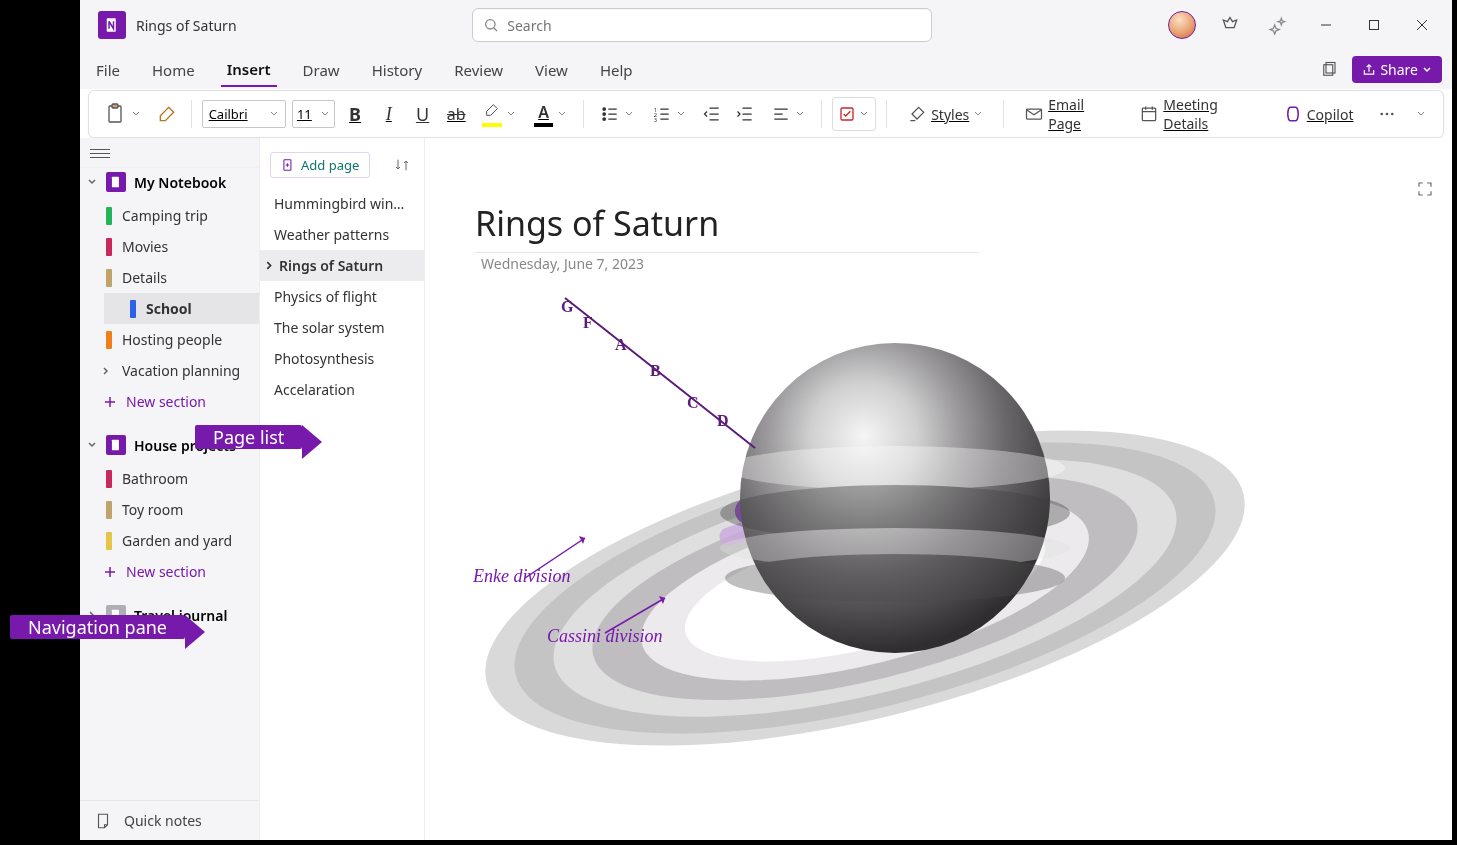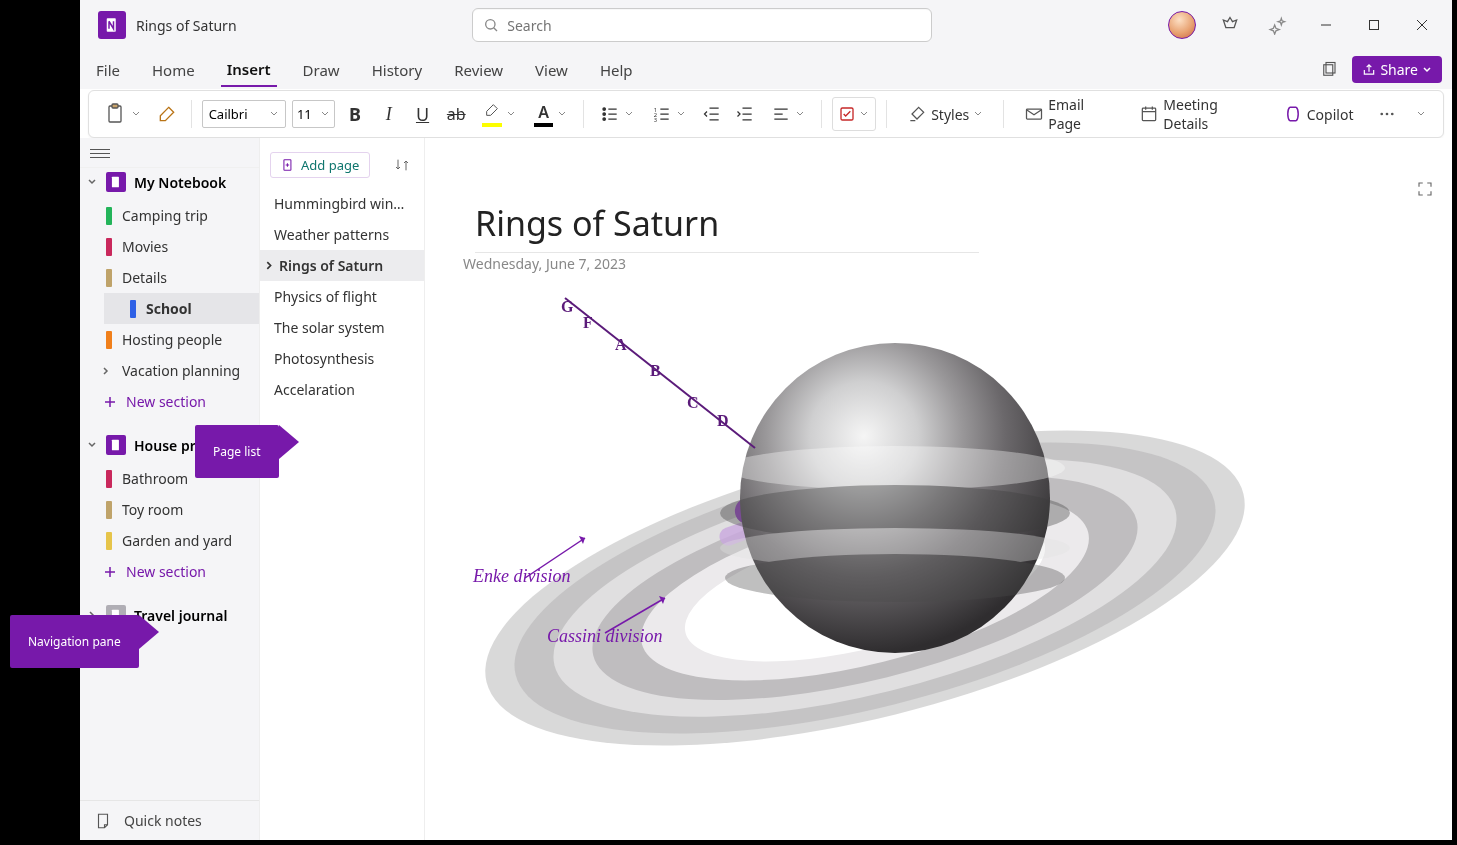--- a/index.html
+++ b/index.html
@@ -26,21 +26,21 @@
 
 
 .menubar { height: 40px; background: #f5f5f7; display: flex; align-items: center; padding: 0 10px; gap: 20px; border-bottom: 1px solid #fff; }
 .menubar .tab { padding: 6px 6px; font-size: 15px; color: #444; cursor: pointer; }
 .menubar .tab.active { color: #111; border-bottom: 2px solid #7719aa; font-weight: 600; }
 .menubar-right { margin-left: auto; display: flex; align-items: center; gap: 8px; }
 .share-btn { background: #7719aa; color: #fff; padding: 4px 10px; border-radius: 4px; display: flex; align-items: center; gap: 4px; font-size: 14px; cursor: pointer; }
 .open-new-btn { width: 30px; height: 30px; display: flex; align-items: center; justify-content: center; color: #555; cursor: pointer; }
 
 
-.ribbon { height: 48px; margin: 0 8px; background: #fff; border: 1px solid #e0e0e0; border-radius: 6px; display: flex; align-items: center; padding: 0 8px; gap: 6px; box-shadow: 0 1px 2px rgba(0,0,0,.05); }
+.ribbon { height: 48px; margin: 0 8px; background: #fff; border: 1px solid #e0e0e0; border-radius: 6px; display: flex; align-items: center; padding: 0 8px; gap: 6px; box-shadow: 0 1px 2px rgba(0,0,0,.05); text-decoration: underline; }
 .ribbon .sep { width: 1px; height: 28px; background: #e3e3e3; margin: 0 4px; }
 .rbtn { height: 34px; padding: 0 6px; display: flex; align-items: center; justify-content: center; border-radius: 4px; cursor: pointer; color: #333; gap: 4px; }
 .rbtn.small { width: 30px; padding: 0; }
 .font-select { width: 90px; height: 28px; border: 1px solid #c7c7c7; border-radius: 2px; display: flex; align-items: center; padding: 0 6px; font-size: 13px; justify-content: space-between; cursor: pointer; }
 .size-select { width: 46px; height: 28px; border: 1px solid #c7c7c7; border-radius: 2px; display: flex; align-items: center; padding: 0 4px; font-size: 13px; justify-content: space-between; cursor: pointer; }
 .highlight-swatch { border-bottom: 4px solid #fcfe00; }
 .fontcolor-swatch { border-bottom: 4px solid #000; }
 .styles-btn, .email-btn, .meeting-btn, .copilot-btn { padding: 0 10px; font-size: 14px; }
 
 
@@ -74,26 +74,26 @@
 .add-page { display: flex; align-items: center; gap: 6px; border: 1px solid #e4d3ee; color: #0f766e; padding: 3px 10px; border-radius: 3px; cursor: pointer; font-size: 13px; }
 .sort-btn { margin-left: auto; width: 24px; height: 24px; display: flex; align-items: center; justify-content: center; color: #666; cursor: pointer; }
 .page-item { padding: 6px 14px; color: #333; cursor: pointer; white-space: nowrap; overflow: hidden; text-overflow: ellipsis; }
 .page-item.selected { background: #ececee; font-weight: 600; display: flex; align-items: center; gap: 4px; padding-left: 4px; }
 .page-item.selected svg { width: 11px; height: 11px; }
 
 
 .canvas { flex: 1; background: #fff; position: relative; overflow: hidden; }
 .fullscreen-icon { position: absolute; right: 18px; top: 42px; color: #555; cursor: pointer; }
 .page-title { position: absolute; left: 50px; top: 62px; font-size: 34px; color: #222; font-weight: 400; border-bottom:1px solid #e6e6e6; padding:0 260px 6px 0;}
-.page-date { position: absolute; left: 38px; top: 116px; font-size: 14px; color: #888; }
+.page-date { position: absolute; left: 56px; top: 116px; font-size: 14px; color: #888; }
 
 
 .saturn-wrap { position: absolute; left: 40px; top: 150px; width: 800px; height: 520px; }
 
-.label-callout { position: absolute; background: #7719aa; color: #fff; font-size: 12px; padding: 18px 18px; border-radius: 2px; display: flex; align-items: flex-end; }
+.label-callout { position: absolute; background: #7719aa; color: #fff; font-size: 18px; padding: 0 18px; border-radius: 2px; display: flex; align-items: flex-end; }
 .label-callout.after::after { content: ""; position: absolute; right: -20px; top: 0; border-top: 17px solid transparent; border-bottom: 17px solid transparent; border-left: 20px solid #7719aa; }
 
 .chev { width: 12px; height: 12px; display: inline-flex; align-items: center; justify-content: center; color: #888; }
 svg { flex-shrink: 0; }
 
 .handwriting { font-family: "Segoe Script", cursive; color: #7719aa; position: absolute; font-size: 18px; font-style: italic; }
 .ring-letter { font-family: "Segoe Script", cursive; color: #5b1b7a; position: absolute; font-size: 16px; font-weight: 600; }
 </style>
 </head>
 <body>

